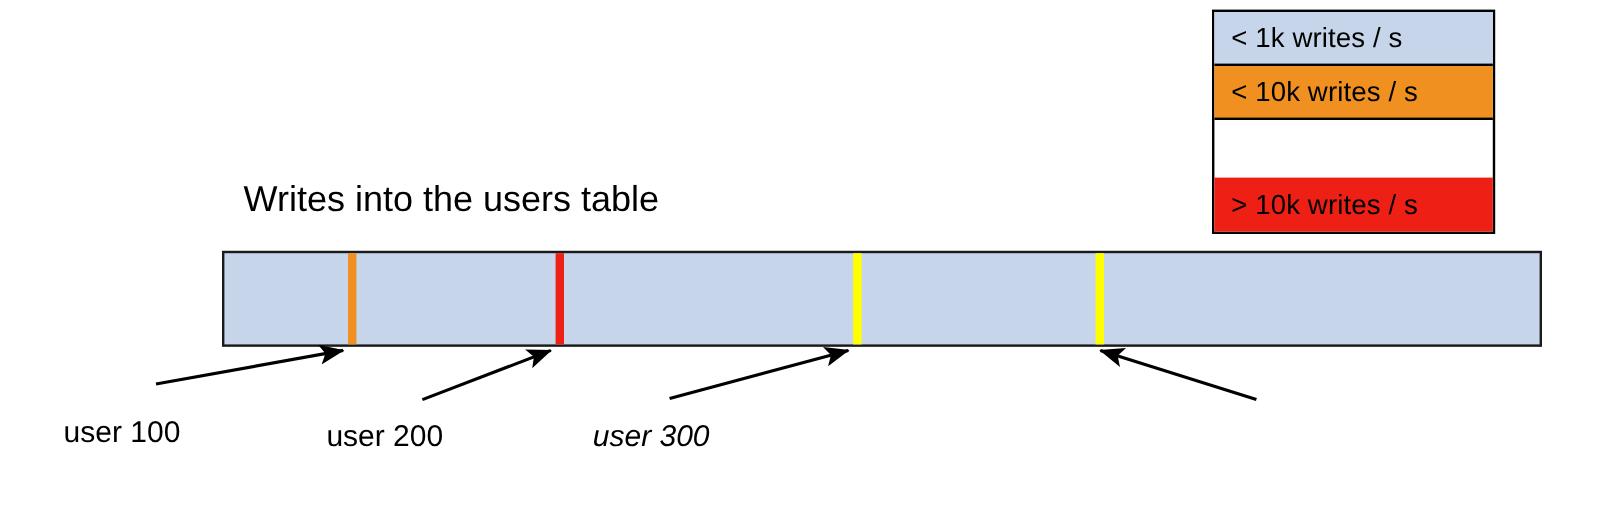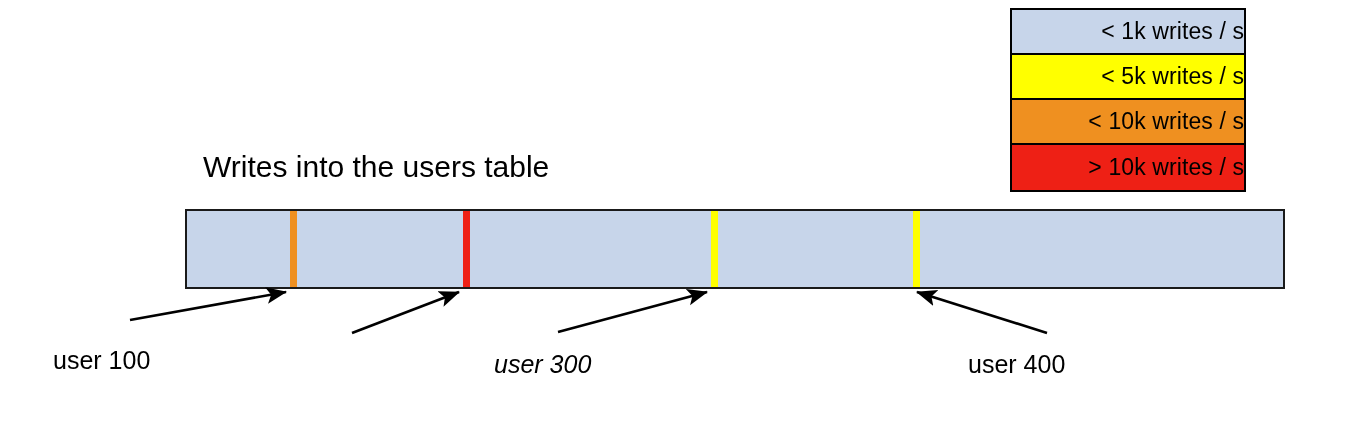--- a/index.html
+++ b/index.html
@@ -37,21 +37,20 @@
     height: 45px;
     box-sizing: border-box;
     border-bottom: 2px solid #000000;
     display: flex;
     align-items: center;
     padding-left: 14px;
     font-size: 23px;
     line-height: 1;
     letter-spacing: 0.1px;
     white-space: nowrap;
-    justify-content: flex-end;
   }
   .legend-row:last-child { border-bottom: none; }
 
   
   .bar-title {
     position: absolute;
     left: 203px;
     top: 150px;
     font-size: 30px;
     line-height: 1.1;
@@ -95,27 +94,24 @@
 </style>
 </head>
 <body style="background: rgb(255, 255, 255);">
 
 <div id="canvas">
 
   <div class="legend">
     <div class="legend-row" style="background: rgb(199, 213, 234);">
       <span>&lt; 1k writes / s</span>
     </div>
-    <div class="legend-row" style="background: rgb(255, 255, 0);">
-      <span>&lt; 5k writes / s</span>
-    </div>
     <div class="legend-row" style="background: rgb(239, 144, 32);">
       <span>&lt; 10k writes / s</span>
     </div>
-    <div class="legend-row" style="background: rgb(238, 32, 21);">
+    <div class="legend-row" style="background: rgb(238, 32, 21); margin-top: 48px;">
       <span>&gt; 10k writes / s</span>
     </div>
   </div>
 
   <div class="bar-title">Writes into the users table</div>
 
   <div class="bar" style="background: rgb(199, 213, 234); border-color: rgb(26, 26, 26);">
     <div class="stripe" style="left: 103px; background: rgb(239, 144, 32);"></div>
     <div class="stripe" style="left: 276px; background: rgb(238, 32, 21);"></div>
     <div class="stripe" style="left: 524px; background: rgb(255, 255, 0);"></div>
@@ -128,16 +124,16 @@
         <path d="M0,0 L8,3.2 L0,6.4 L1.8,3.2 Z" fill="#000000"></path>
       </marker>
     </defs>
     <line x1="130" y1="320" x2="286" y2="292" stroke="#000000" stroke-width="2.6" marker-end="url(#arrowhead)"></line>
     <line x1="352" y1="333" x2="459" y2="292" stroke="#000000" stroke-width="2.6" marker-end="url(#arrowhead)"></line>
     <line x1="558" y1="332" x2="707" y2="292" stroke="#000000" stroke-width="2.6" marker-end="url(#arrowhead)"></line>
     <line x1="1047" y1="333" x2="917" y2="292" stroke="#000000" stroke-width="2.6" marker-end="url(#arrowhead)"></line>
   </svg>
 
   <div class="callout-label" style="left: 53px; top: 348px; text-align: right;">user 100</div>
+  <div class="callout-label" style="left: 272px; top: 352px;">user 200</div>
   <div class="callout-label" style="left: 494px; top: 352px; font-style: italic;">user 300</div>
-  <div class="callout-label" style="left: 968px; top: 352px;">user 400</div>
 
 </div>
 
 </body></html>

